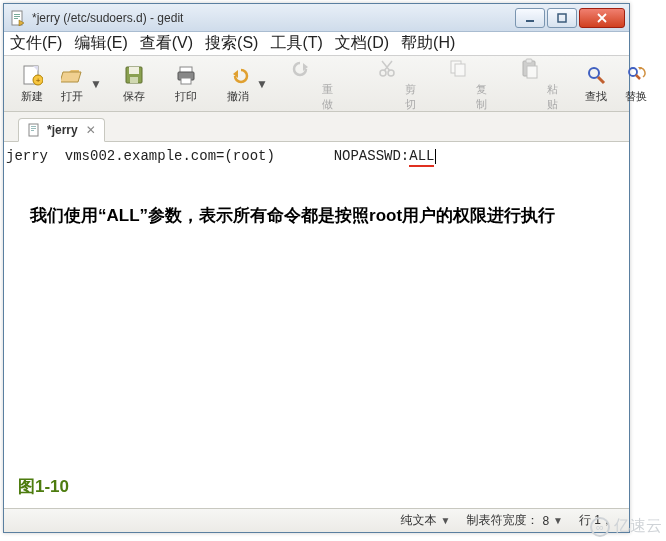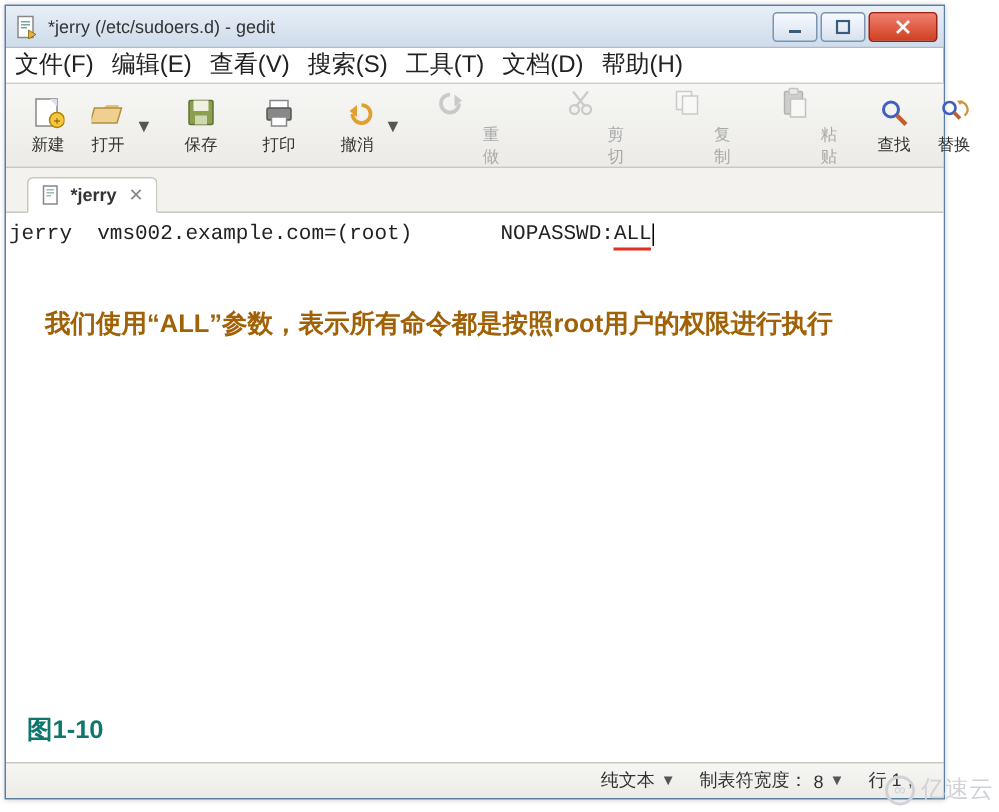--- a/index.html
+++ b/index.html
@@ -31,22 +31,22 @@
   .tabstrip { height: 30px; padding: 4px 14px 0 14px; background: #f3f2ef; display: flex; align-items: flex-end; border-bottom: 1px solid #c8c8c0; }
   .tab { height: 24px; padding: 0 6px 0 8px; background: #fff; border: 1px solid #c8c8c0; border-bottom: 1px solid #fff; border-radius: 4px 4px 0 0; display: flex; align-items: center; gap: 6px; margin-bottom: -1px; }
   .tab .tab-icon { width: 14px; height: 14px; }
   .tab .tab-name { font-size: 12px; color: #333; font-weight: bold; }
   .tab .tab-close { width: 14px; height: 14px; border-radius: 3px; display: flex; align-items: center; justify-content: center; color: #888; cursor: pointer; }
   
   .editor { flex: 1; position: relative; background: #fff; font-family: "Courier New", monospace; font-size: 14px; padding: 5px 2px; color: #222; overflow: hidden; }
   .editor .content-line { white-space: pre; line-height: 18px; }
   .editor .underline-all { border-bottom: 2px solid #e03020; padding-bottom: 1px; }
   .cursor { display: inline-block; width: 1px; height: 15px; background: #000; vertical-align: text-bottom; margin-left: 1px; }
-  .annot { position: absolute; left: 26px; top: 62px; color: #a16207; font-weight: bold; font-size: 17px; font-family: "Microsoft YaHei", sans-serif; }
-  .fig-label { position: absolute; left: 14px; bottom: 10px; color: #0f766e; font-weight: bold; font-size: 17px; font-family: "Microsoft YaHei", sans-serif; }
+  .annot { position: absolute; left: 26px; top: 62px; color: #000000; font-weight: bold; font-size: 17px; font-family: "Microsoft YaHei", sans-serif; }
+  .fig-label { position: absolute; left: 14px; bottom: 10px; color: #4d7c0f; font-weight: bold; font-size: 17px; font-family: "Microsoft YaHei", sans-serif; }
   
   .statusbar { height: 24px; background: linear-gradient(#f6f6f4,#ecebe7); border-top: 1px solid #c8c8c0; display: flex; align-items: center; font-size: 12px; color: #333; padding: 0 8px; }
   .statusbar .sf { display: flex; align-items: center; gap: 4px; padding: 0 8px; }
   .statusbar .spacer { flex: 1; }
   .sb-arrow { font-size: 10px; color: #555; }
   
   .watermark { position: absolute; right: 4px; bottom: 4px; color: #cfd3d7; font-size: 16px; display: flex; align-items: center; gap: 4px; pointer-events: none; }
   .watermark .wm-ic { width: 20px; height: 20px; border: 2px solid #cfd3d7; border-radius: 50%; display: flex; align-items: center; justify-content: center; font-size: 11px; }
 </style>
 </head>

